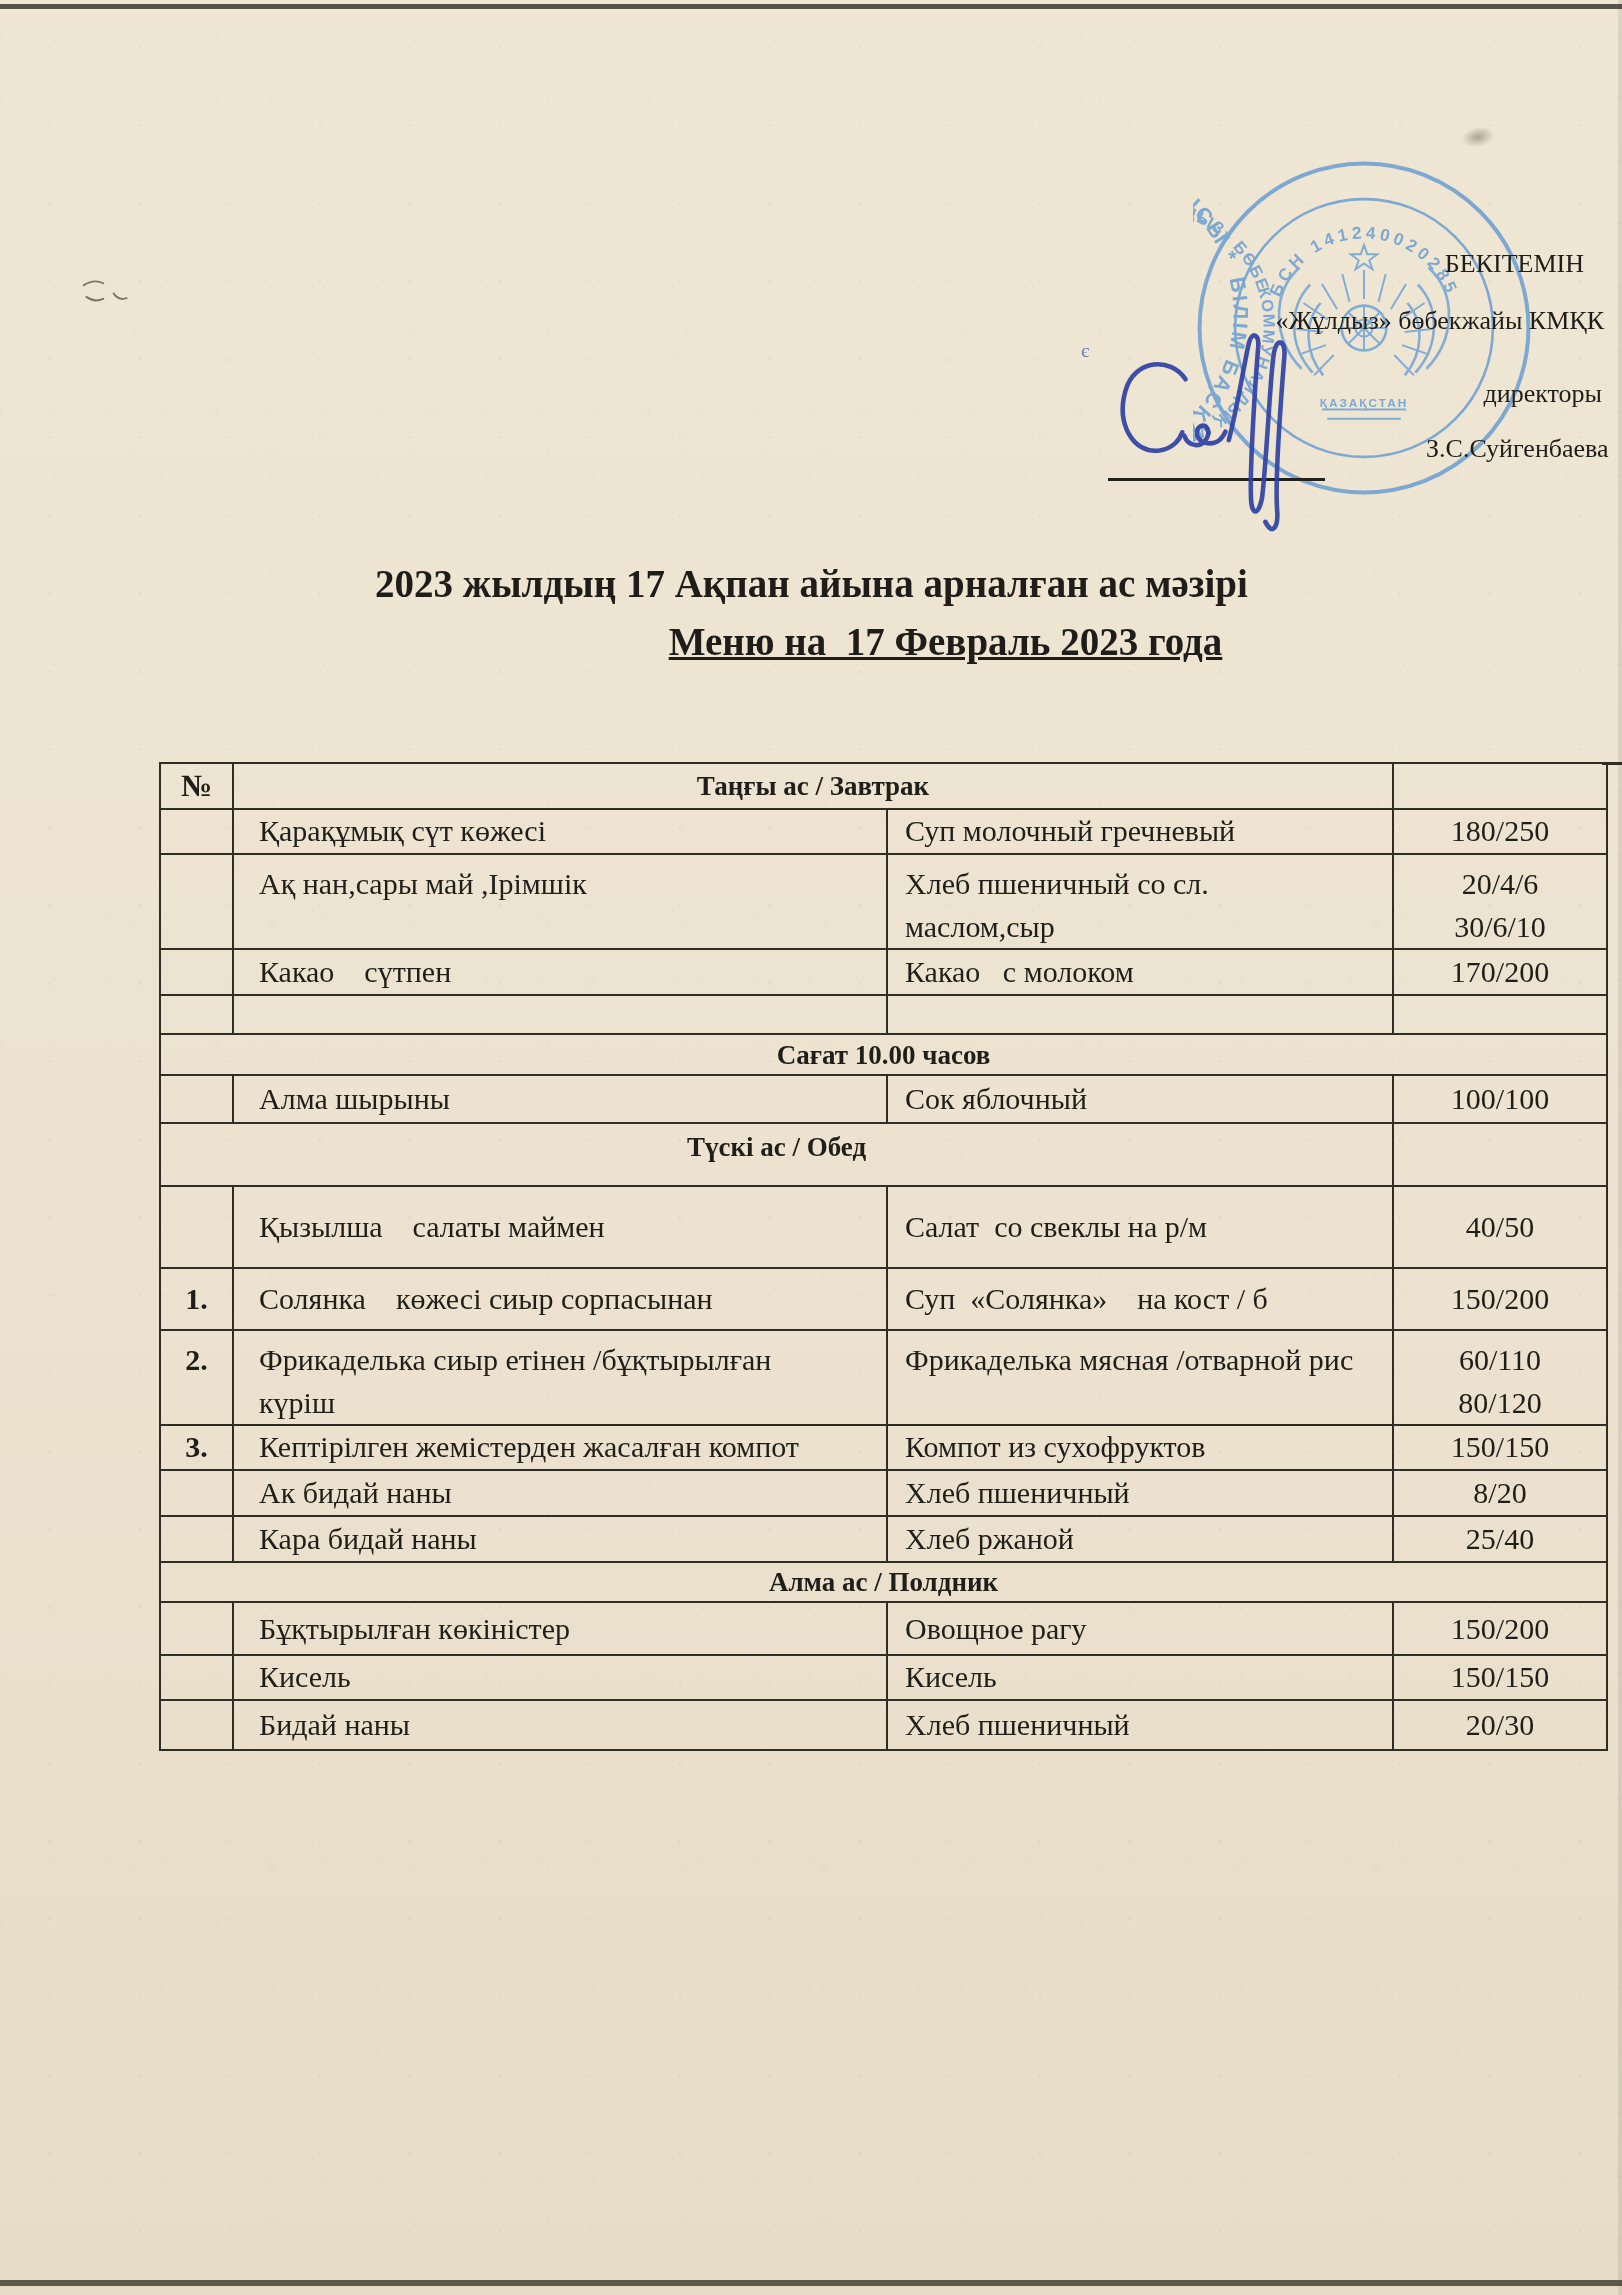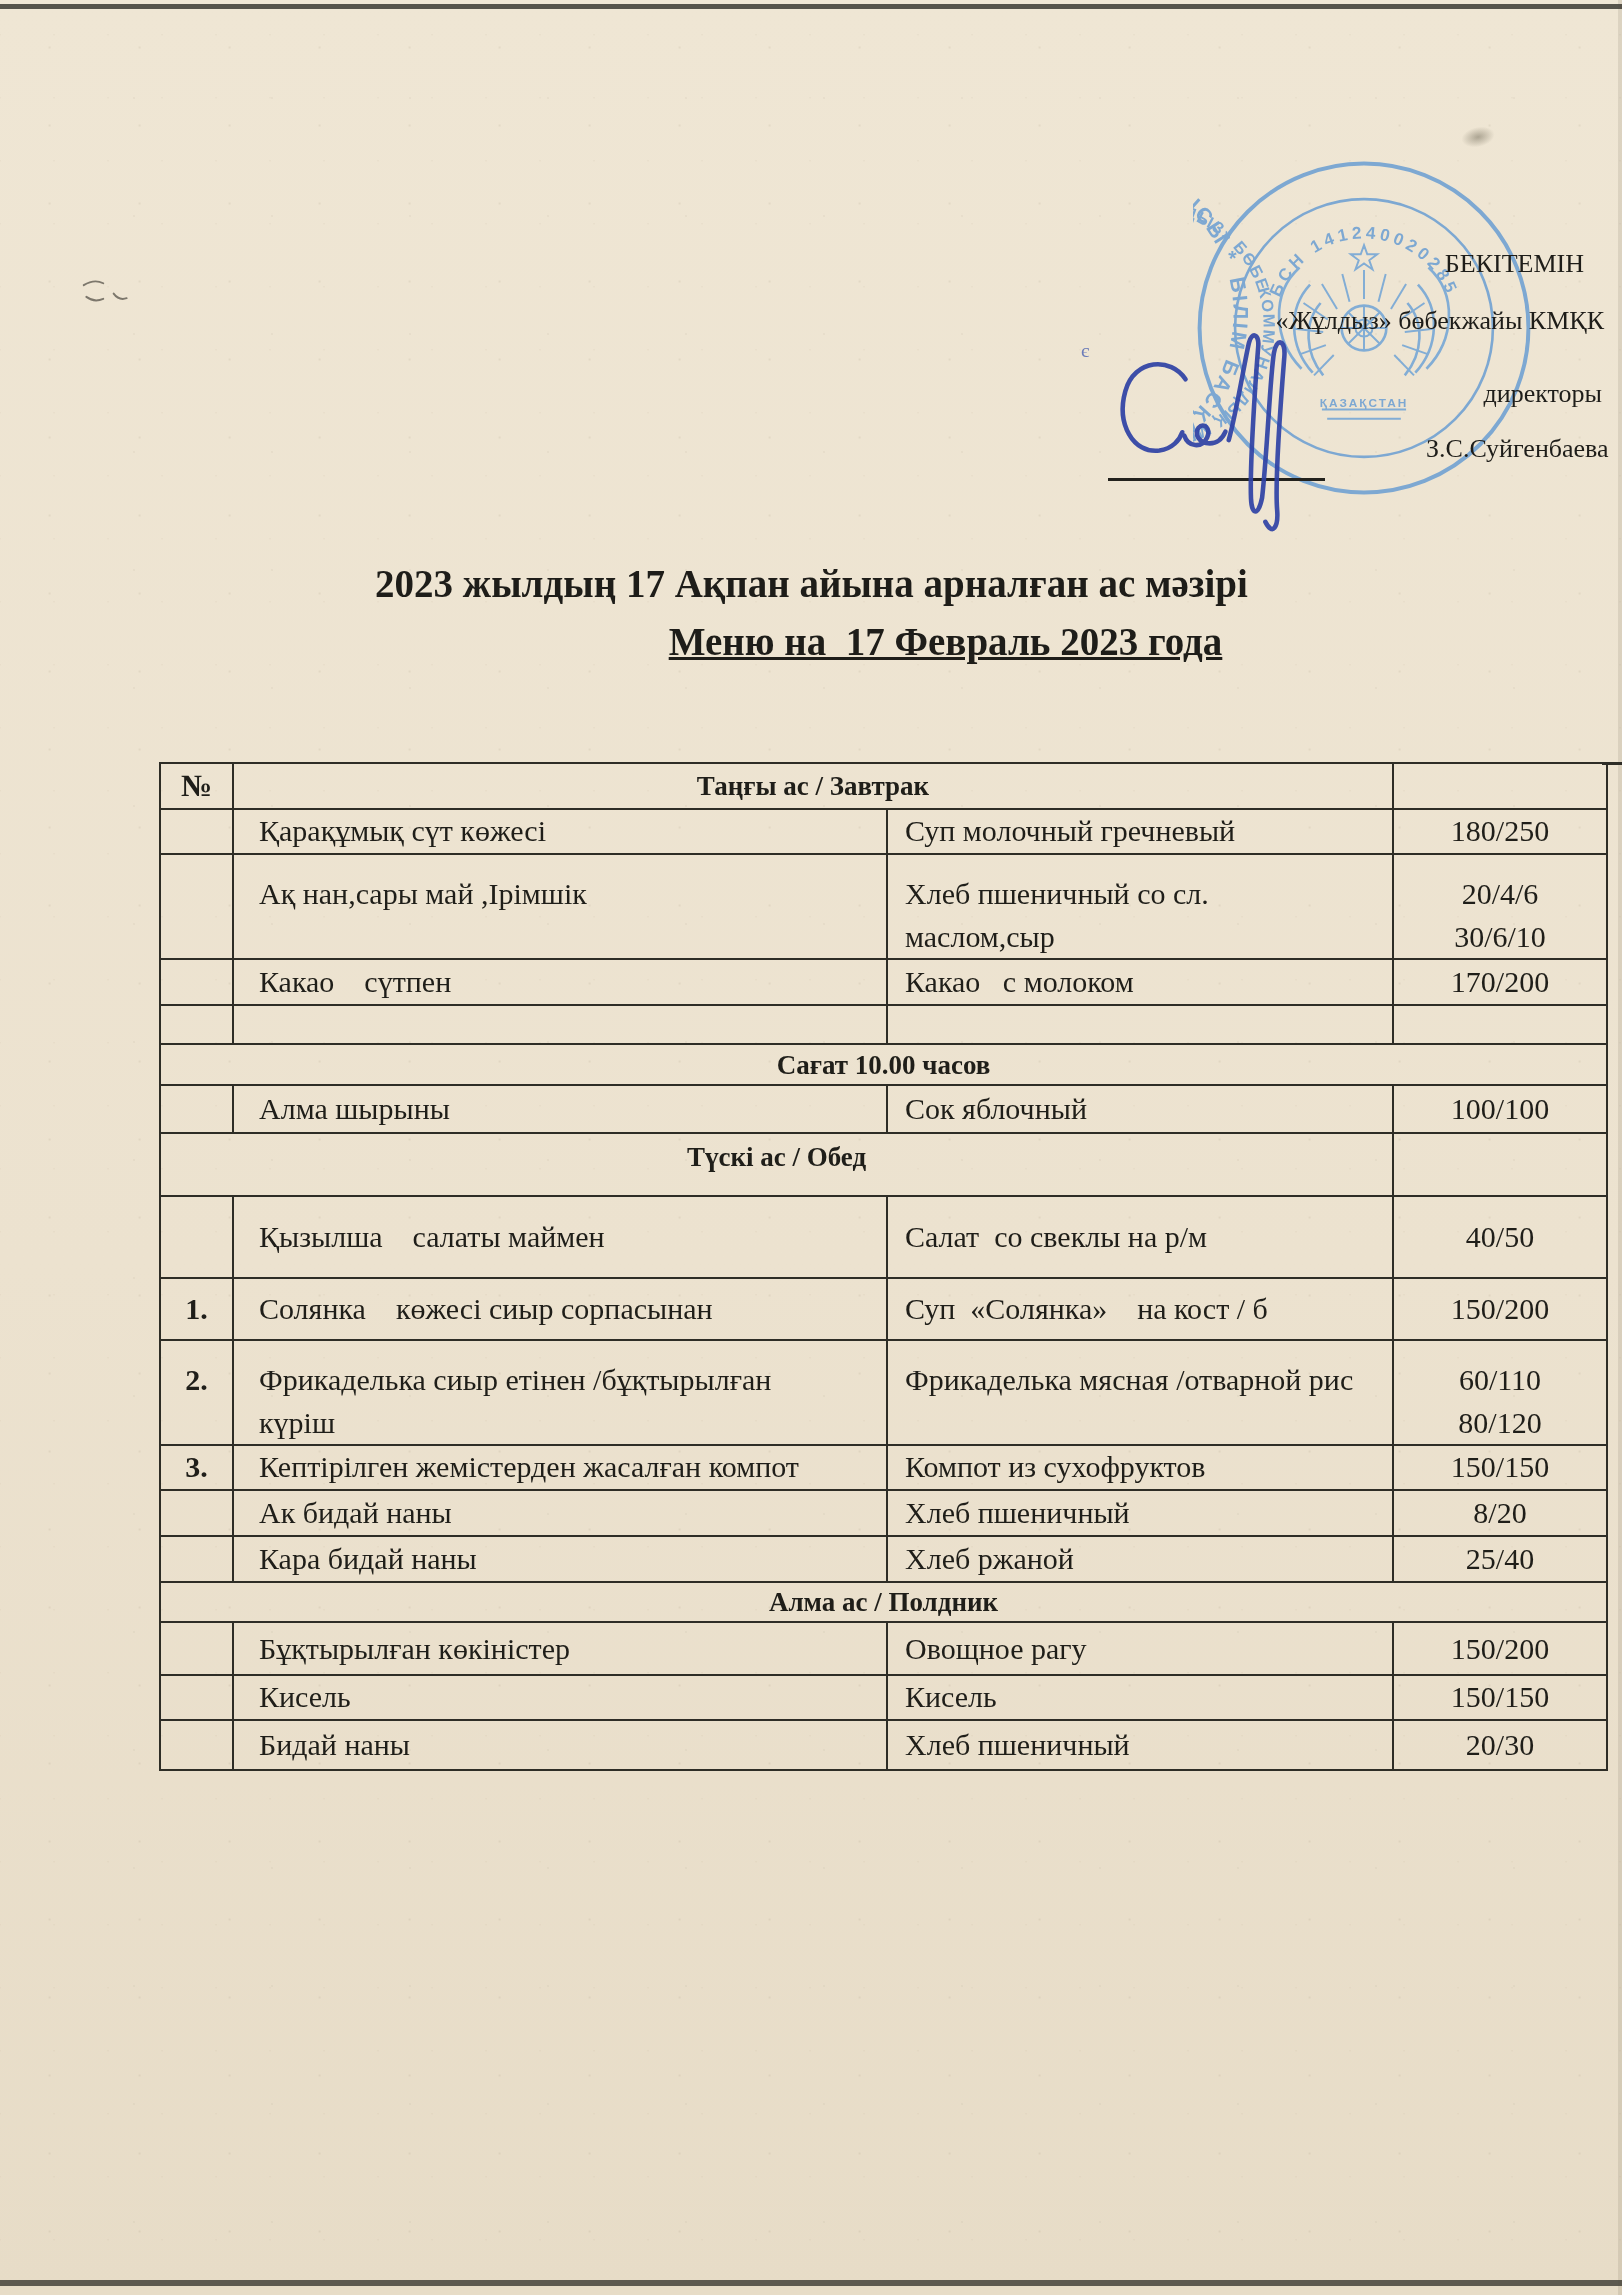--- a/index.html
+++ b/index.html
@@ -60,21 +60,21 @@
     vertical-align:middle;
     white-space:pre-wrap;
     overflow:hidden;
   }
   .menu-table{border:2.6px solid #2e2d26;}
   td.kk{padding-left:25px;}
   td.ru{padding-left:17px;}
   td.portion{text-align:center;padding:0 3.9px;}
   td.no{text-align:center;font-weight:bold;}
   td.sec{font-weight:bold;text-align:center;font-size:27px;}
-  tr.top td{vertical-align:top;padding-top:18px;}
+  tr.top td{vertical-align:top;padding-top:8px;}
   td.sec.topalign{vertical-align:top;padding-top:3.9px;}
   .overshoot{position:absolute;left:1602px;top:762px;width:21px;height:2.6px;background:#2e2d26;z-index:5;}
 </style>
 </head>
 <body>
 
 <div class="page">
 
   <div class="edge top"></div>
   <div class="edge bottom"></div>

